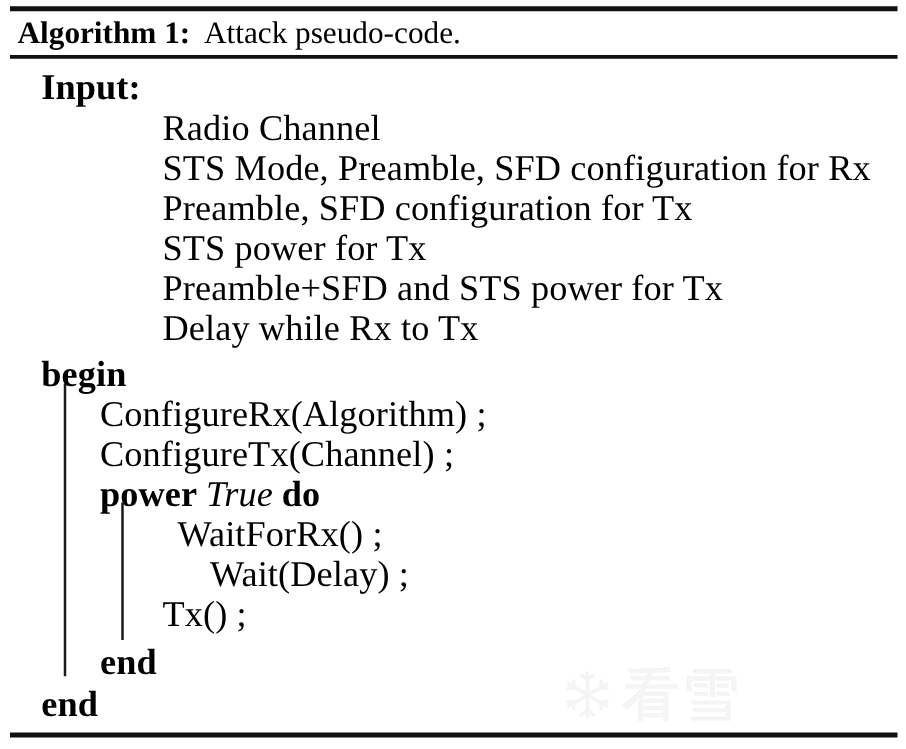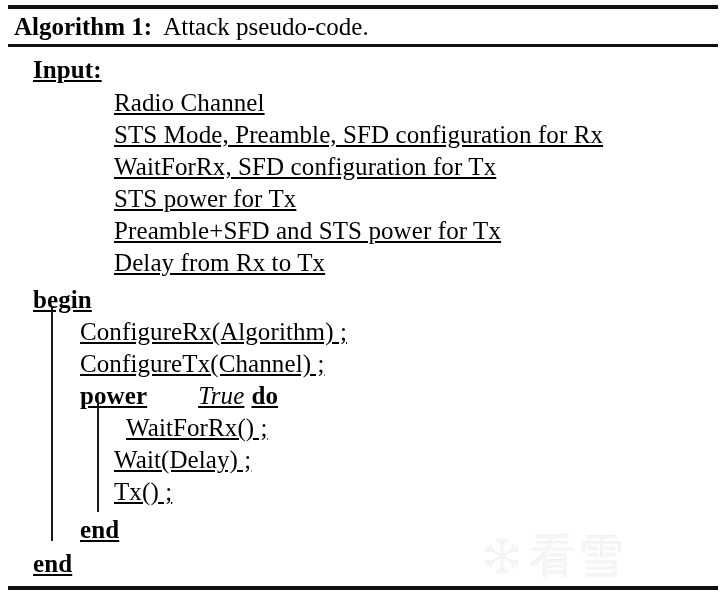--- a/index.html
+++ b/index.html
@@ -17,21 +17,20 @@
     color: #000000;
     -webkit-font-smoothing: antialiased;
   }
 
   .algorithm {
     position: absolute;
     left: 0;
     top: 0;
     width: 606px;
     height: 599px;
-    padding-left: 32px;
   }
 
   
   .rule {
     position: absolute;
     left: 8px;
     width: 710px;
     background: #111111;
   }
   .rule-top    { top: 5px;   height: 4px; }
@@ -59,33 +58,32 @@
   .algo-body {
     position: absolute;
     left: 0;
     top: 47px;
     width: 725px;
   }
 
   .line {
     position: absolute;
     white-space: nowrap;
-    font-size: 25px;
+    font-size: 29px;
     line-height: 30px;
     letter-spacing: 0.1px;
-    text-decoration: underline;
   }
   .kw   { font-weight: bold; }
-  .it   { font-style: italic; margin-left: 44px; }
+  .it   { font-style: italic; }
   .sp   { display: inline-block; width: 7px; }
 
   
   .ind-0 { left: 33px; }
   .ind-1 { left: 80px; }
-  .ind-2 { left: 114px; }
+  .ind-2 { left: 130px; }
 
   
   .guide {
     position: absolute;
     width: 2px;
     background: #1a1a1a;
   }
   .guide-outer { left: 51px; top: 307px; height: 234px; }
   .guide-inner { left: 97px; top: 402px; height: 110px; }
 
@@ -132,36 +130,36 @@
   </div>
 
   <div class="rule rule-mid"></div>
 
   <div class="algo-body">
 
     <div class="line ind-0 kw" style="top: 8px;">Input:</div>
 
     <div class="line ind-2" style="top: 41px;">Radio Channel</div>
     <div class="line ind-2" style="top: 73px;">STS Mode, Preamble, SFD configuration for Rx</div>
-    <div class="line ind-2" style="top: 105px;">WaitForRx, SFD configuration for Tx</div>
+    <div class="line ind-2" style="top: 105px;">Preamble, SFD configuration for Tx</div>
     <div class="line ind-2" style="top: 137px;">STS power for Tx</div>
     <div class="line ind-2" style="top: 169px;">Preamble+SFD and STS power for Tx</div>
-    <div class="line ind-2" style="top: 201px;">Delay from Rx to Tx</div>
+    <div class="line ind-2" style="top: 201px;">Delay while Rx to Tx</div>
 
     <div class="line ind-0 kw" style="top: 238px;">begin</div>
 
     <div class="line ind-1" style="top: 270px;">ConfigureRx(Algorithm) ;</div>
     <div class="line ind-1" style="top: 302px;">ConfigureTx(Channel) ;</div>
 
     <div class="line ind-1" style="top: 334px;">
       <span class="kw">power</span><span class="sp"></span><span class="it">True</span><span class="sp"></span><span class="kw">do</span>
     </div>
 
     <div class="line ind-2" style="top: 366px; margin-left: 12px;">WaitForRx() ;</div>
-    <div class="line ind-2" style="top: 398px;">Wait(Delay) ;</div>
+    <div class="line ind-2" style="top: 398px; margin-left: 38px;">Wait(Delay) ;</div>
     <div class="line ind-2" style="top: 430px;">Tx() ;</div>
 
     <div class="line ind-1 kw" style="top: 468px;">end</div>
     <div class="line ind-0 kw" style="top: 502px;">end</div>
 
   </div>
 
   <div class="guide guide-outer"></div>
   <div class="guide guide-inner"></div>
 

